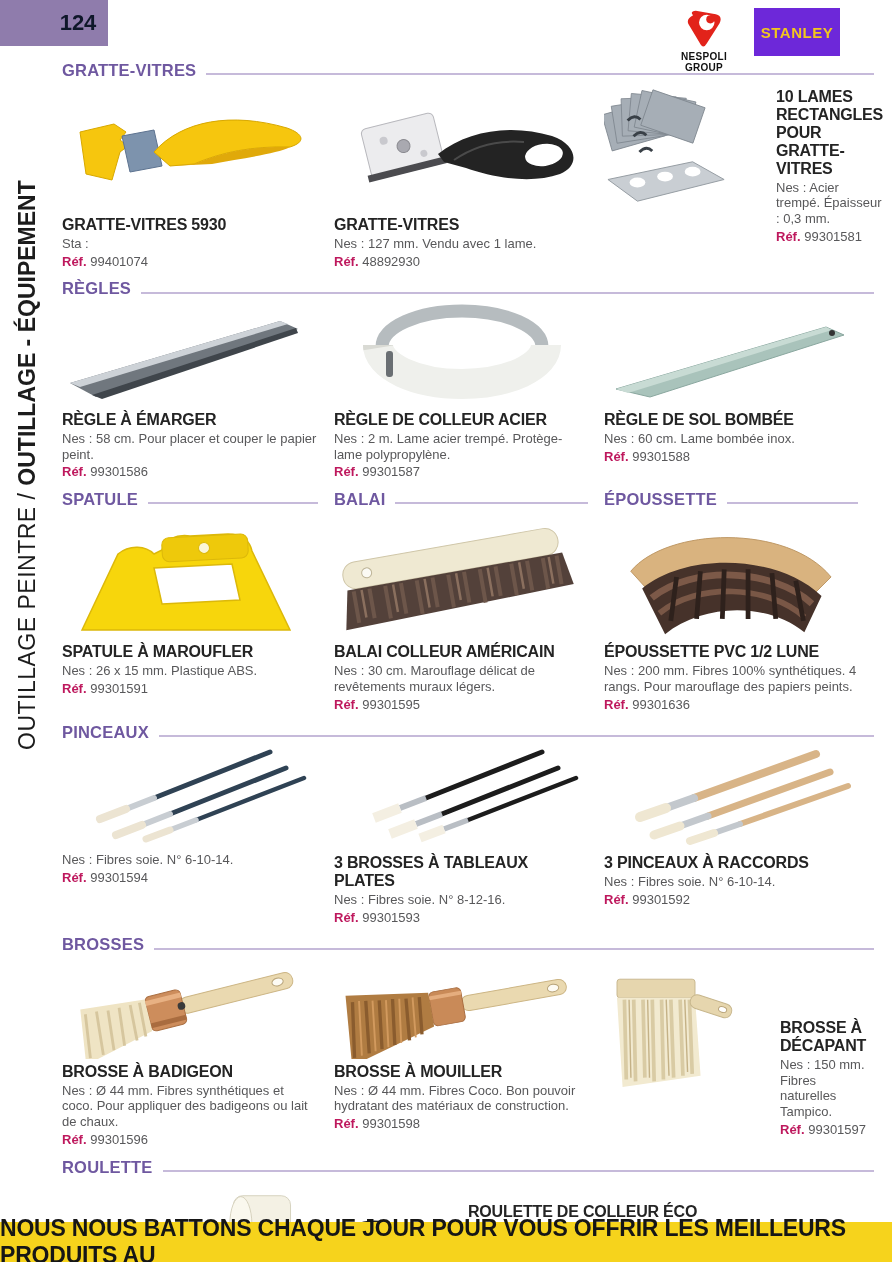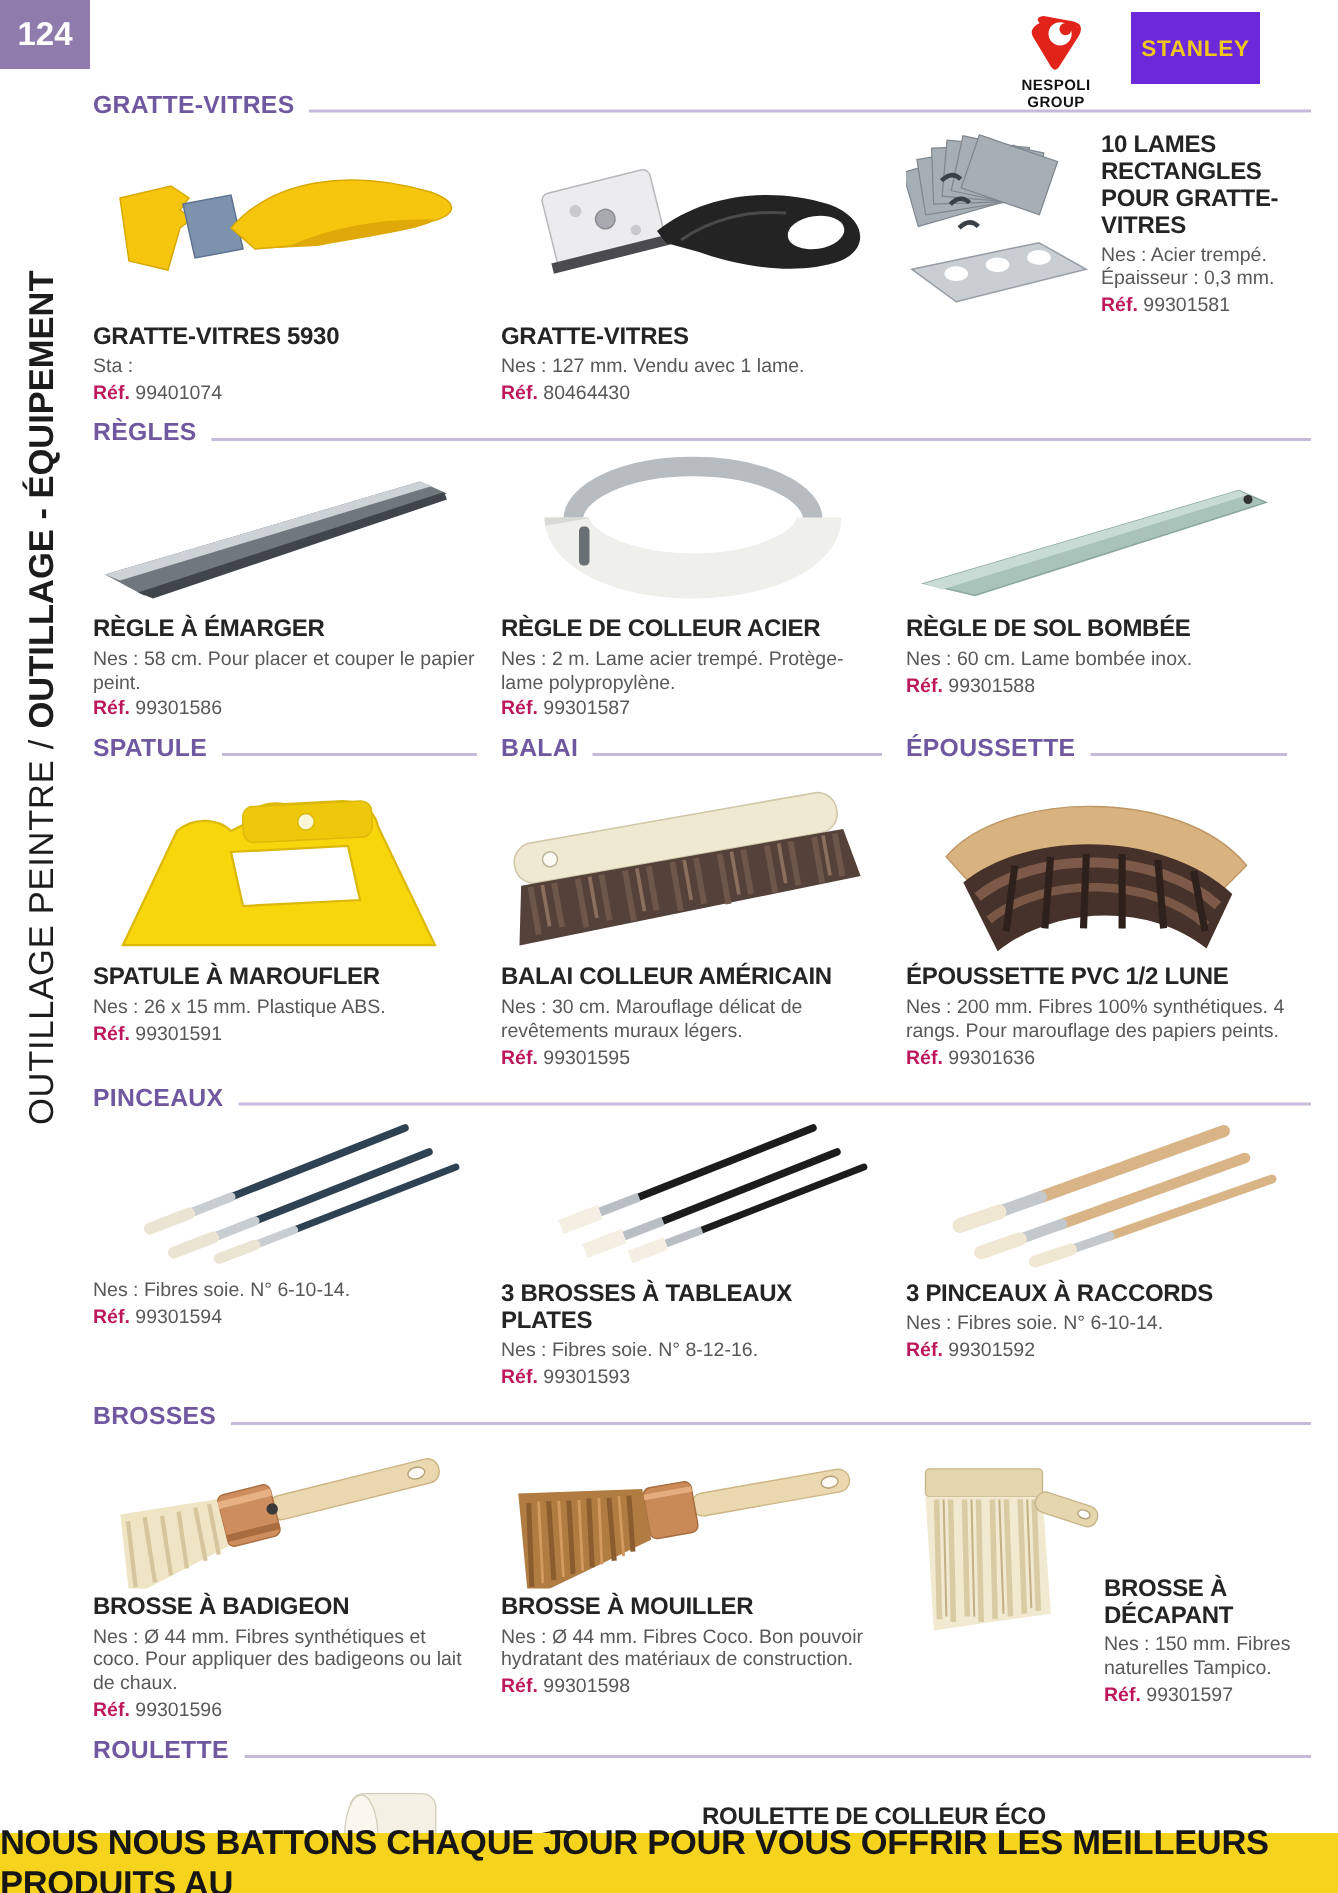--- a/index.html
+++ b/index.html
@@ -1,21 +1,21 @@
 <!DOCTYPE html>
 <html><head>
 <meta charset="utf-8">
 <style>
   html,body{margin:0;padding:0;background:#fff;}
   body{width:892px;height:1262px;position:relative;overflow:hidden;
        font-family:"Liberation Sans",sans-serif;color:#222;}
 
   
   .pagenum{position:absolute;left:0;top:0;width:60px;height:46px;background:#8f7cac;
-           color:#ffffff;font-size:22px;font-weight:800;display:flex;align-items:center;justify-content:center;}
+           color:#0f172a;font-size:22px;font-weight:800;display:flex;align-items:center;justify-content:center;padding-left:48px;}
 
   
   .sidebar{position:absolute;left:14px;top:750px;transform:rotate(-90deg);
            transform-origin:0 0;white-space:nowrap;font-size:23px;color:#1c1c1c;letter-spacing:.5px;}
   .sidebar .light{font-weight:400;}
   .sidebar .bold{font-weight:800;letter-spacing:0;}
 
   
   .brands{position:absolute;top:8px;right:52px;display:flex;gap:14px;align-items:flex-start;}
   .nespoli{width:72px;text-align:center;}
@@ -24,21 +24,21 @@
   .stanley span{color:#f2c71d;font-weight:800;font-size:15px;letter-spacing:.5px;}
 
   
   .content{position:absolute;left:62px;top:52px;width:812px;}
 
   .sec{display:flex;align-items:flex-end;height:20px;margin:8px 0 6px 0;}
   .sec-t{color:#6f58a0;font-weight:800;font-size:16.5px;letter-spacing:.2px;line-height:1;}
   .sec-rule{flex:1;border-bottom:2px solid #c6bada;margin-left:10px;margin-bottom:3px;}
 
   .row{display:grid;grid-template-columns:272px 270px 270px;}
-  .card{padding-right:16px;}
+  .card{padding-right:16px;gap:44px;}
   .img{display:flex;align-items:center;justify-content:flex-start;}
   .img svg{display:block;}
   .title{font-weight:800;font-size:16px;color:#242424;line-height:1.12;letter-spacing:-.2px;margin-top:4px;}
   .desc{font-size:13px;color:#58585a;line-height:1.22;margin-top:2px;}
   .ref{font-size:13px;margin-top:2px;}
   .ref b{color:#be185d;font-weight:800;}
   .ref span{color:#58585a;}
 
   .card.h{display:flex;padding-right:0;}
   .card.h .txt{flex:1;padding-right:6px;}
@@ -111,21 +111,21 @@
             <circle cx="88" cy="58" r="3.5" fill="#c9c9ce"></circle>
             <circle cx="70" cy="46" r="6.5" fill="#a9a9b0" stroke="#8a8a90"></circle>
           </g>
           <path d="M104,54 C134,30 178,24 218,36 C244,45 246,66 226,74 C198,84 160,78 132,68 L110,62 Z" fill="#232323"></path>
           <ellipse cx="210" cy="55" rx="19" ry="11" fill="#fff" transform="rotate(-8 210 55)"></ellipse>
           <path d="M120,60 C140,46 165,40 190,42" stroke="#4a4a4a" stroke-width="2" fill="none"></path>
         </svg>
       </div>
       <div class="title">GRATTE-VITRES</div>
       <div class="desc">Nes : 127 mm. Vendu avec 1 lame.</div>
-      <div class="ref"><b>Réf.</b> <span>80464430</span></div>
+      <div class="ref"><b>Réf.</b> <span>48892930</span></div>
     </div>
     <div class="card h">
       <div class="img" style="width:130px;height:128px;">
         <svg width="128" height="128" viewBox="0 0 130 128">
           <g fill="#a6aeb6" stroke="#7d858d" stroke-width="0.8">
             <rect x="2" y="22" width="56" height="38" transform="rotate(-16 30 41)"></rect>
             <rect x="10" y="17" width="56" height="38" transform="rotate(-9 38 36)"></rect>
             <rect x="18" y="13" width="56" height="38" transform="rotate(-2 46 32)"></rect>
             <rect x="26" y="11" width="56" height="38" transform="rotate(5 54 30)"></rect>
             <rect x="34" y="11" width="56" height="38" transform="rotate(12 62 30)"></rect>

